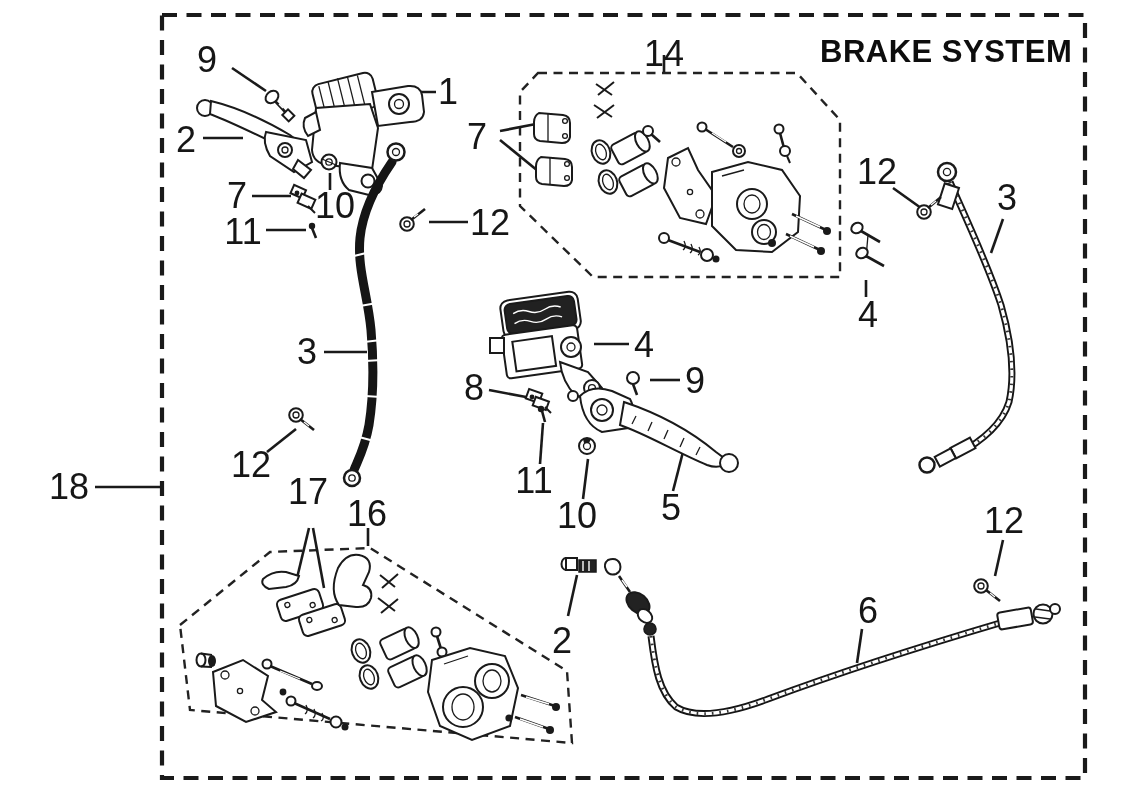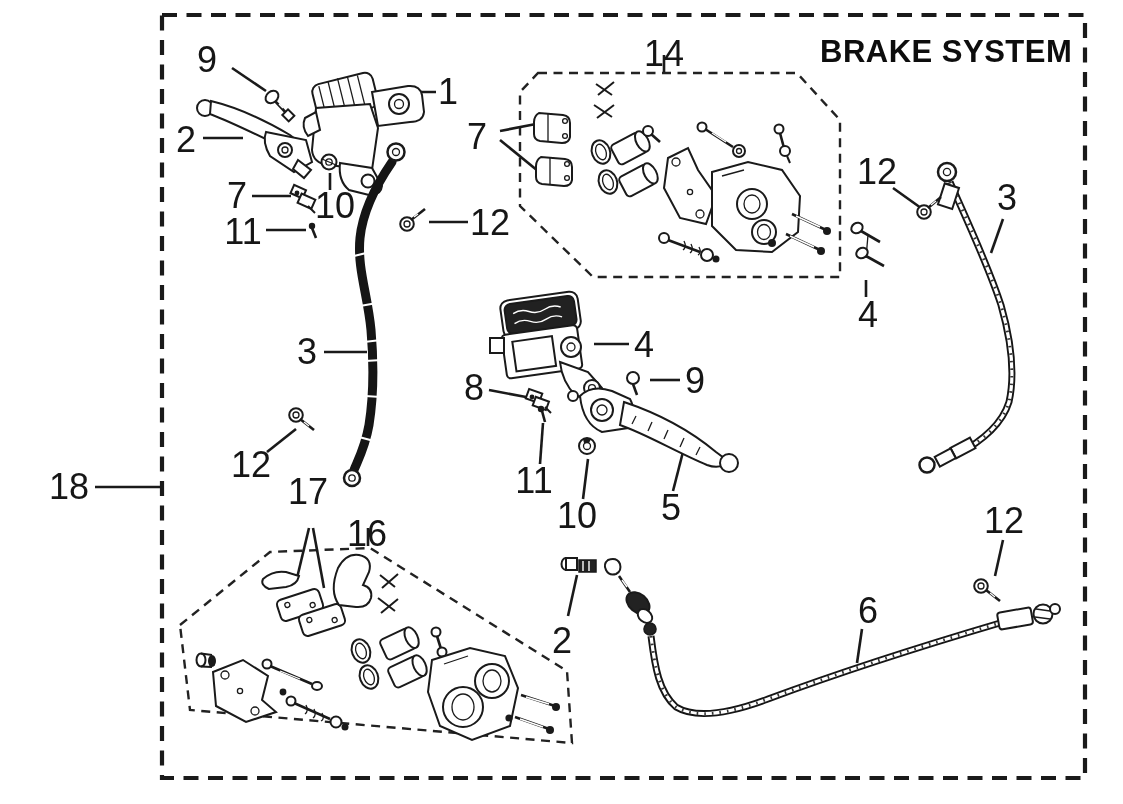--- a/index.html
+++ b/index.html
@@ -443,19 +443,19 @@
   <div class="callout" style="left:868px;top:315px">4</div>
   <div class="callout" style="left:307px;top:352px">3</div>
   <div class="callout" style="left:251px;top:465px">12</div>
   <div class="callout" style="left:644px;top:345px">4</div>
   <div class="callout" style="left:474px;top:388px">8</div>
   <div class="callout" style="left:695px;top:381px">9</div>
   <div class="callout" style="left:534px;top:481px">11</div>
   <div class="callout" style="left:577px;top:516px">10</div>
   <div class="callout" style="left:671px;top:508px">5</div>
   <div class="callout" style="left:308px;top:492px">17</div>
-  <div class="callout" style="left:367px;top:534px">16</div>
+  <div class="callout" style="left:367px;top:514px">16</div>
   <div class="callout" style="left:69px;top:487px">18</div>
   <div class="callout" style="left:562px;top:641px">2</div>
   <div class="callout" style="left:868px;top:611px">6</div>
   <div class="callout" style="left:1004px;top:521px">12</div>
 
 </div>
 
 </body></html>

